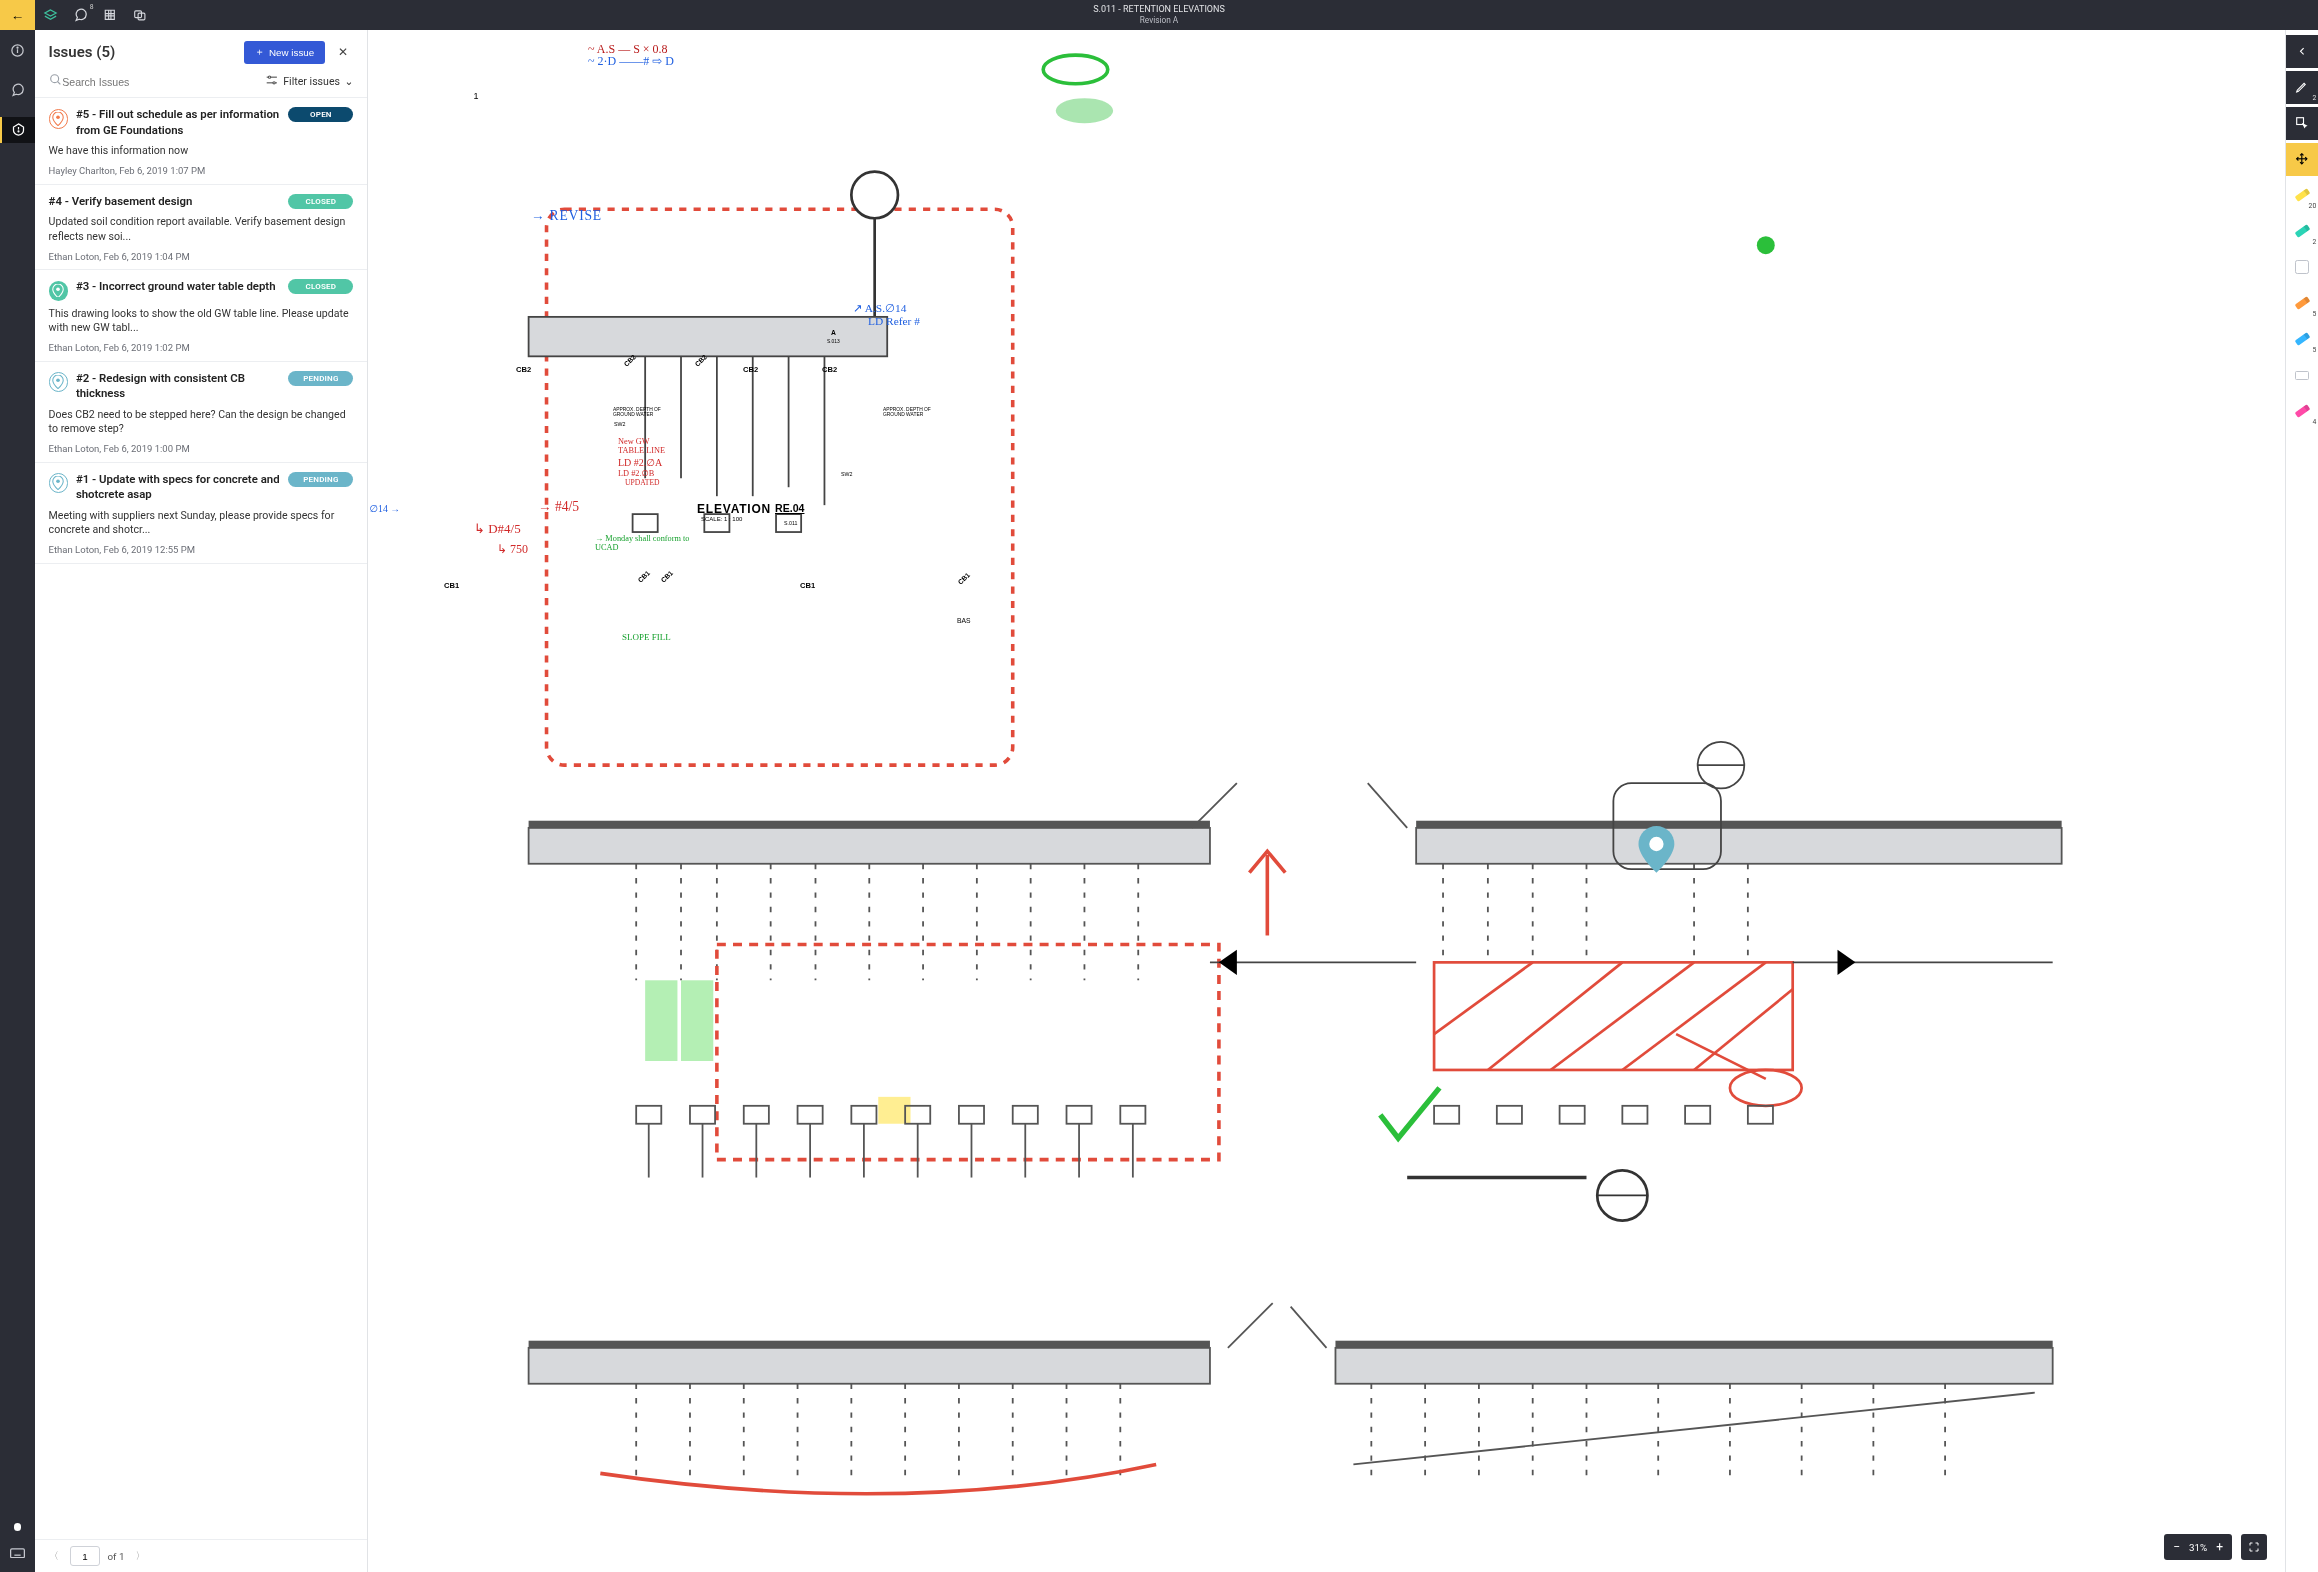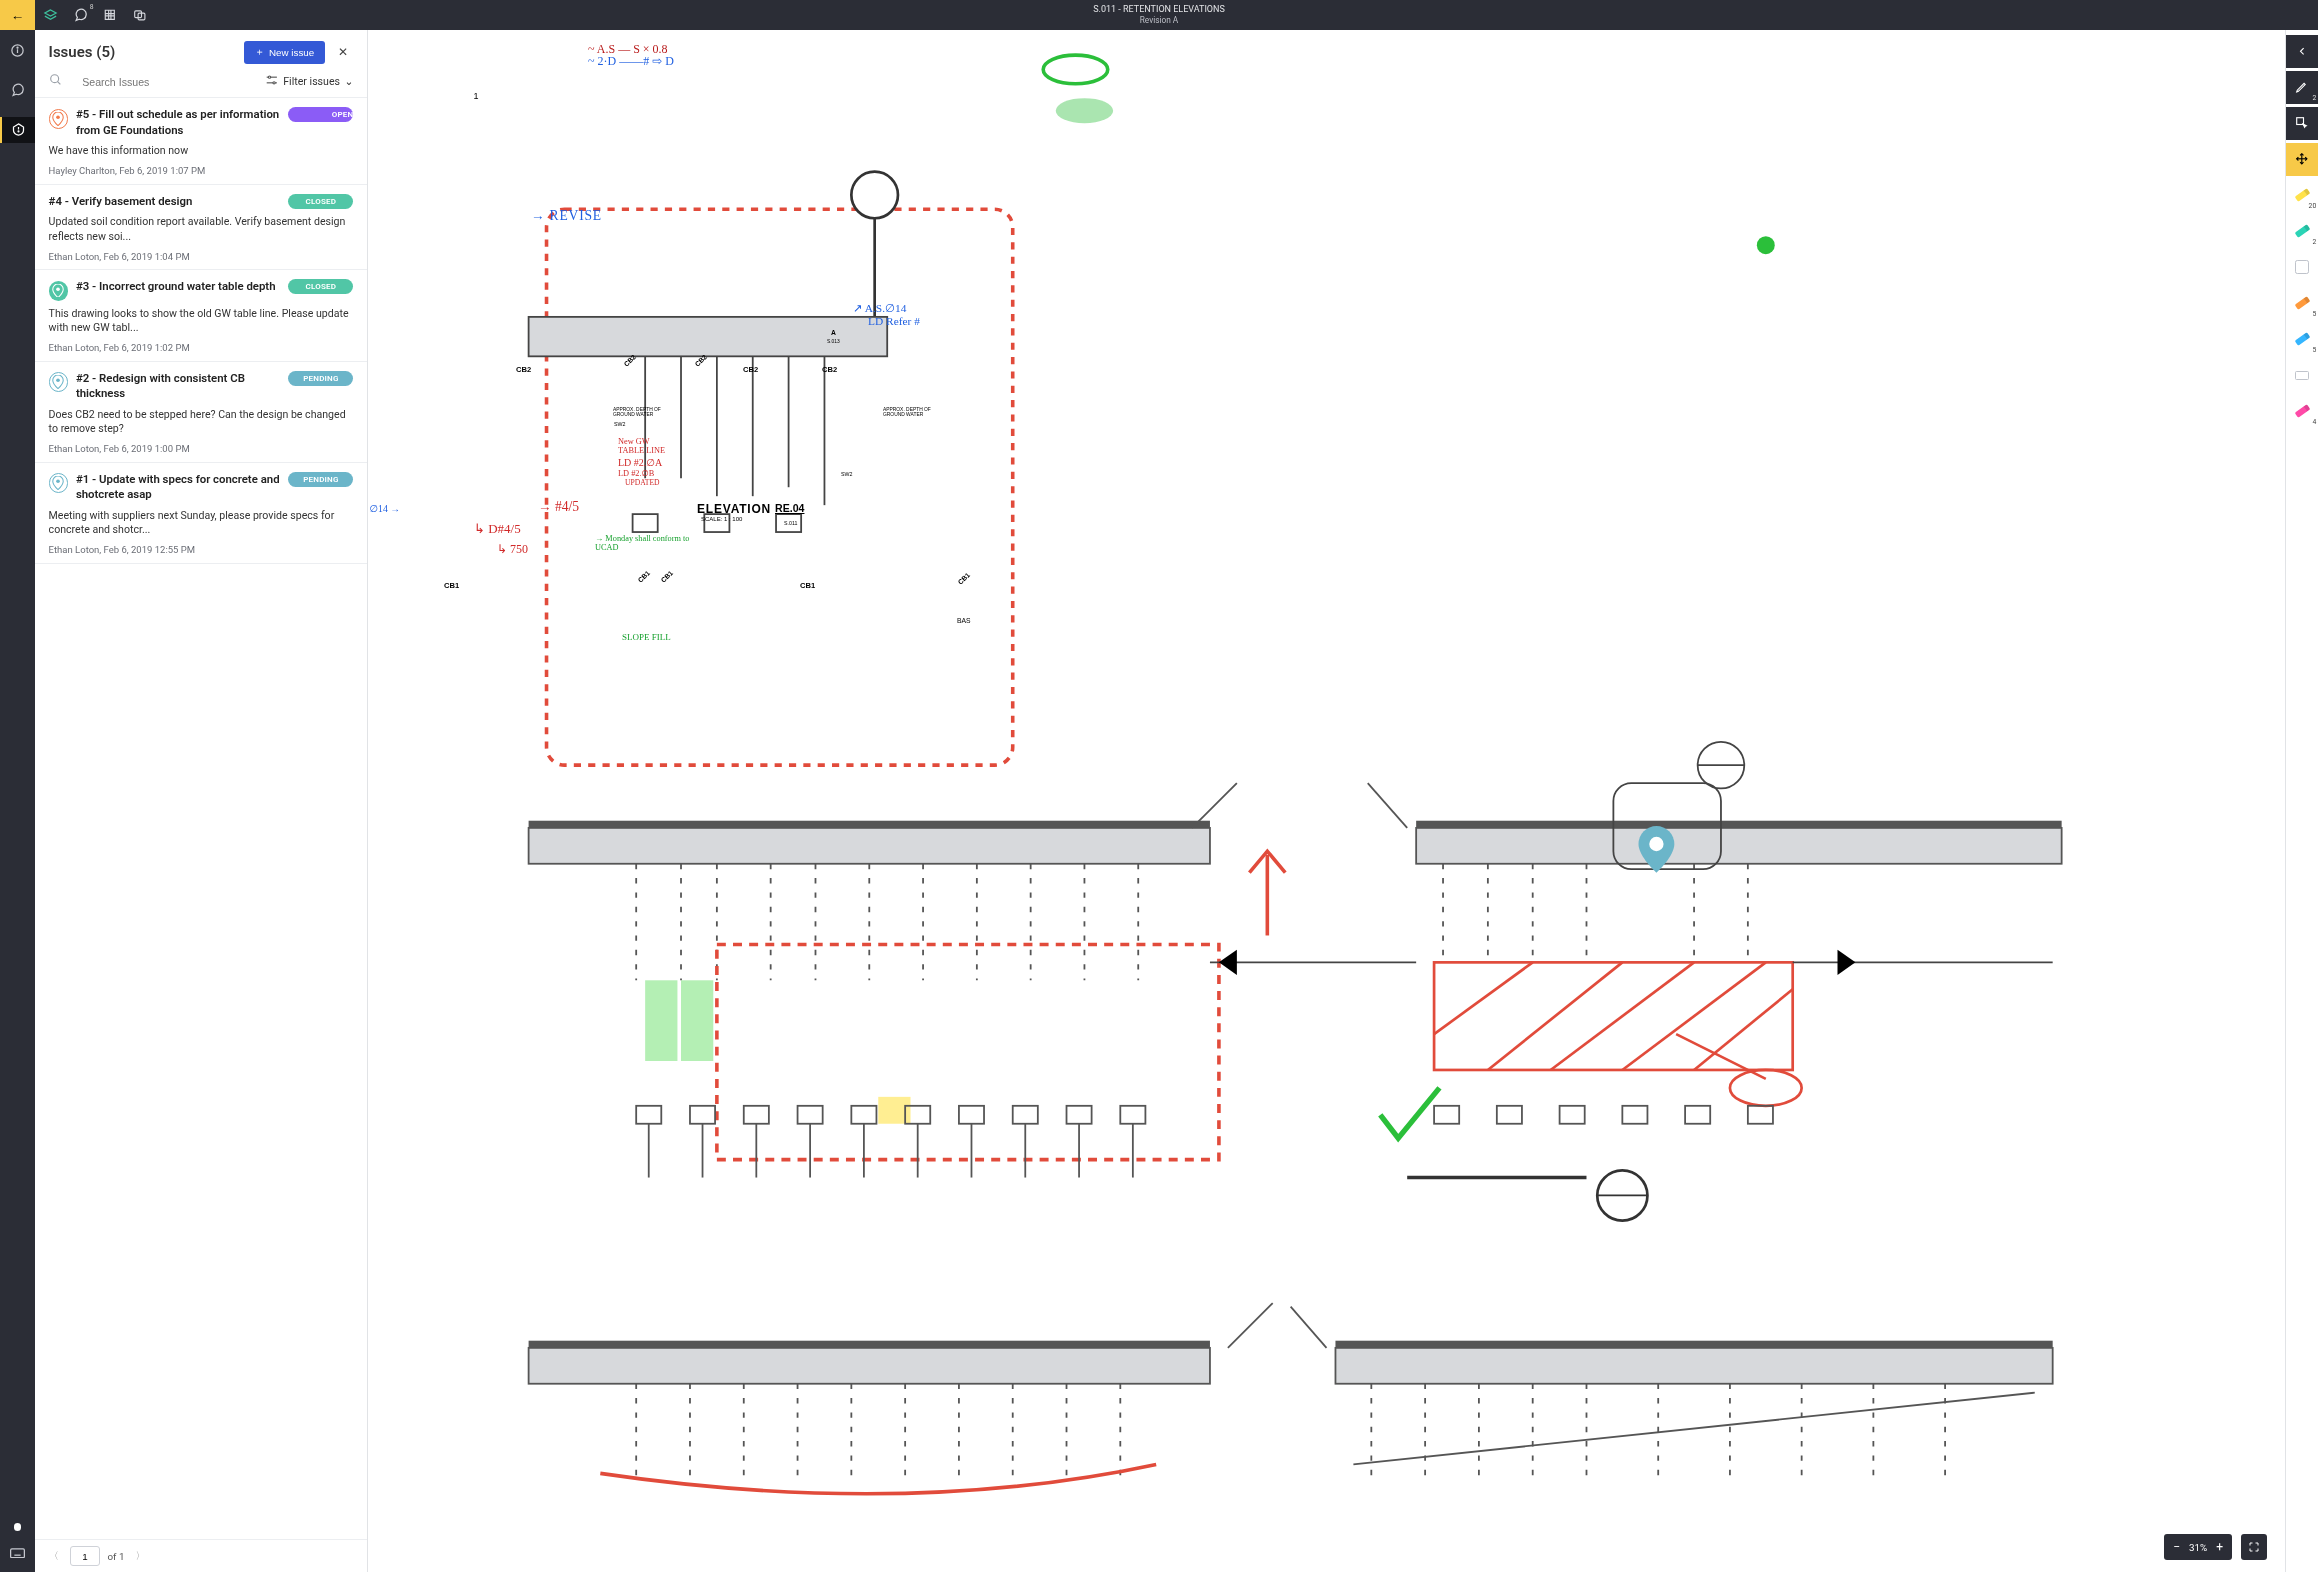--- a/index.html
+++ b/index.html
@@ -27,36 +27,36 @@
 
 
 .issues-panel { width:333px; background:#fff; border-right:0.8px solid #e1e3e6; display:flex; flex-direction:column; min-height:0; position:relative; }
 
 .ip-head { display:flex; align-items:center; padding:10.6px 13.6px 7.6px 13.6px; }
 .ip-head h1 { font-size:15px; font-weight:600; color:#333; flex:1; }
 .ip-head .new-btn { background:#3459d6; color:#fff; border:none; border-radius:3px; font-size:9.8px; padding:5.3px 10.6px; display:flex; align-items:center; gap:4.5px; cursor:pointer; }
 .ip-head .close { width:21px; text-align:center; font-size:12px; color:#444; margin-left:7.6px; cursor:pointer; }
 
 .ip-filters { display:flex; align-items:center; padding:1.5px 13.6px 7.6px 13.6px; gap:7.6px; border-bottom:0.8px solid #eceef1; }
-.ip-filters .search { flex:1; display:flex; align-items:center; gap:20px; color:#777; }
+.ip-filters .search { flex:1; display:flex; align-items:center; gap:0; color:#777; }
 .ip-filters .search input { border:none; outline:none; font-size:10.6px; flex:1; color:#333; }
 .ip-filters .filter { display:flex; align-items:center; gap:4.5px; font-size:10.6px; color:#333; cursor:pointer; }
 
 .issue-list { flex:1; overflow-y:auto; }
 .issue { padding:9px 13.6px 7.6px 13.6px; border-bottom:0.8px solid #eceef1; }
 .issue .row1 { display:flex; align-items:flex-start; gap:7.6px; }
 .issue .pin { width:19.7px; height:19.7px; border-radius:50%; display:flex; align-items:center; justify-content:center; flex-shrink:0; margin-top:1.5px; }
 .issue .pin svg { display:block; }
 .issue .ititle { flex:1; font-size:11.4px; font-weight:600; color:#222; line-height:1.35; }
 .issue .badge { font-size:8px; font-weight:600; color:#fff; padding:3px 0; width:65px; text-align:center; border-radius:10.6px; flex-shrink:0; letter-spacing:0.2px; }
 .issue .desc { font-size:10.6px; color:#333; margin-top:6px; line-height:1.4; }
 .issue .meta { font-size:9.5px; color:#6b6e76; margin-top:6px; }
 .issue .meta .sep::after { content:", "; }
 
-.badge.OPEN    { background:#8b5cf6;text-align:right; }
+.badge.OPEN    { background:#0c4a6e; }
 .badge.CLOSED  { background:#51c6a6; }
 .badge.PENDING { background:#6bb5c9; }
 
 .pin-open     { background:#fff; border:1.5px solid #f27a4b; }
 .pin-closed   { background:#51c6a6; }
 .pin-pending  { background:#fff; border:1.5px solid #6bb5c9; }
 
 .ip-foot { height:33px; border-top:0.8px solid #eceef1; display:flex; align-items:center; gap:7.6px; padding:0 10.6px; font-size:9.8px; color:#555; }
 .ip-foot .pg-btn { width:16.7px; text-align:center; color:#888; cursor:pointer; }
 .ip-foot input { width:30px; height:19.7px; text-align:center; border:0.8px solid #cfd2d8; border-radius:3px; font-size:9.8px; }

